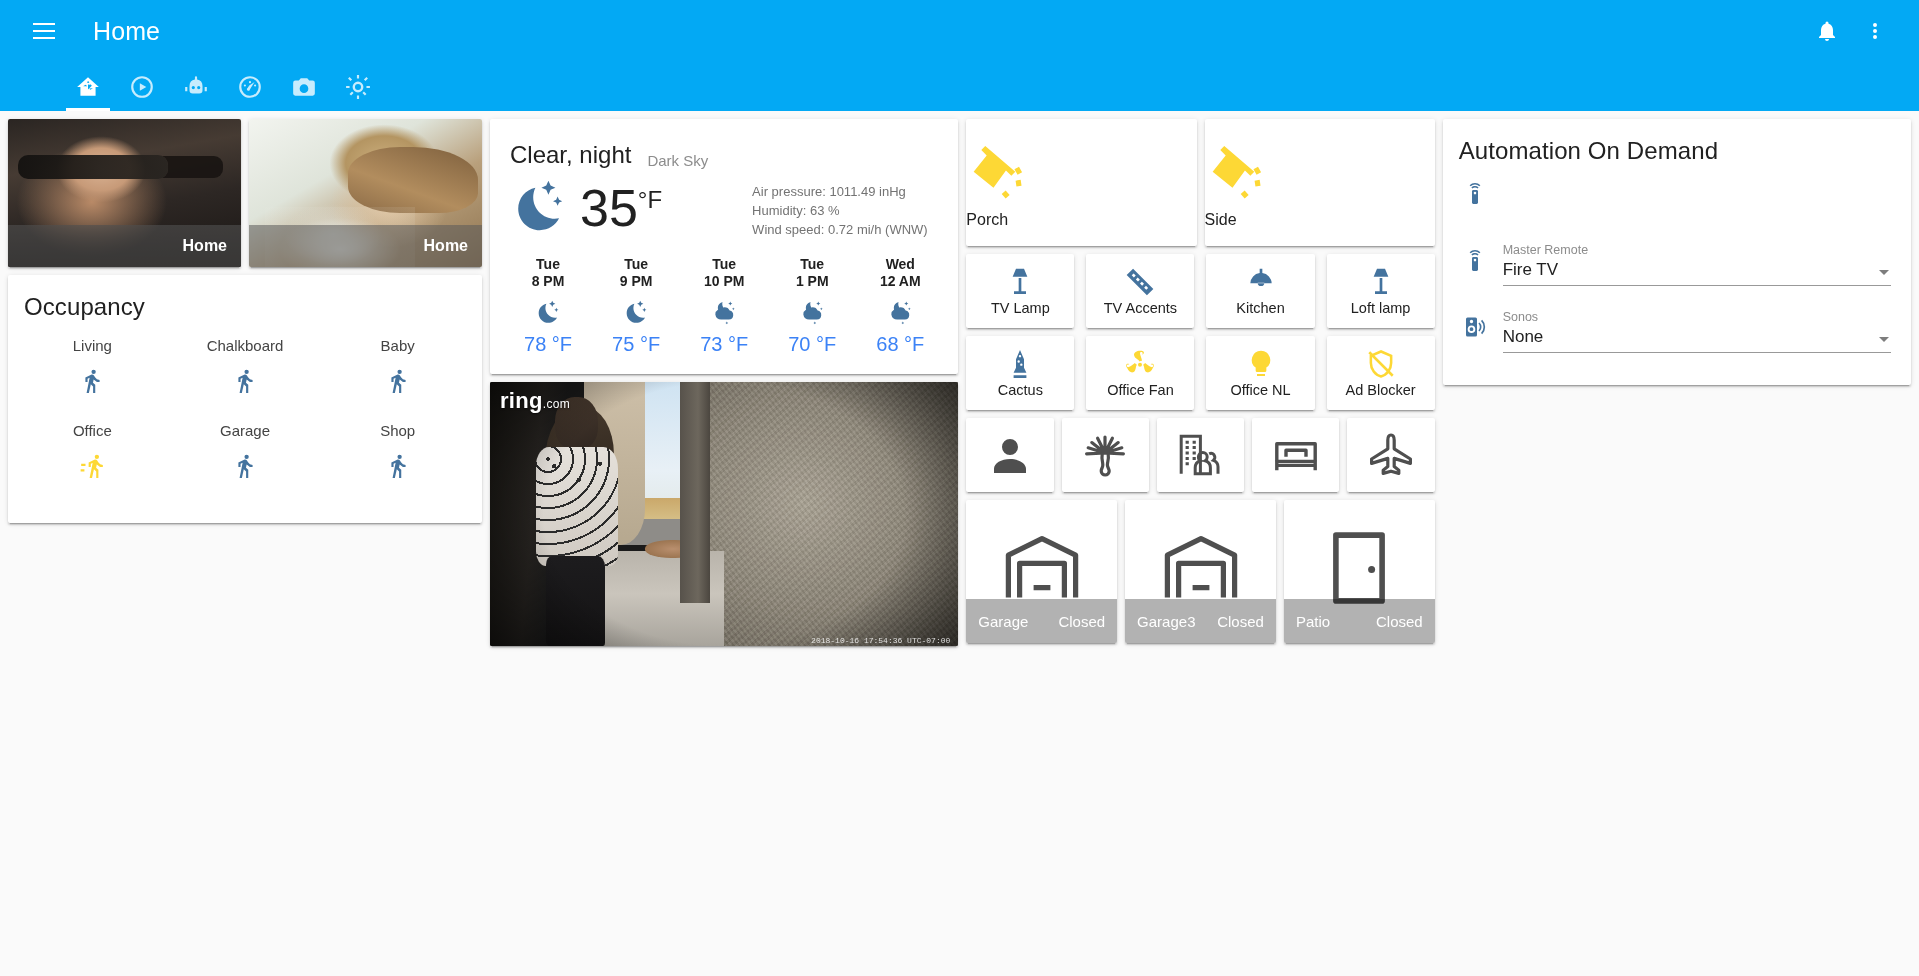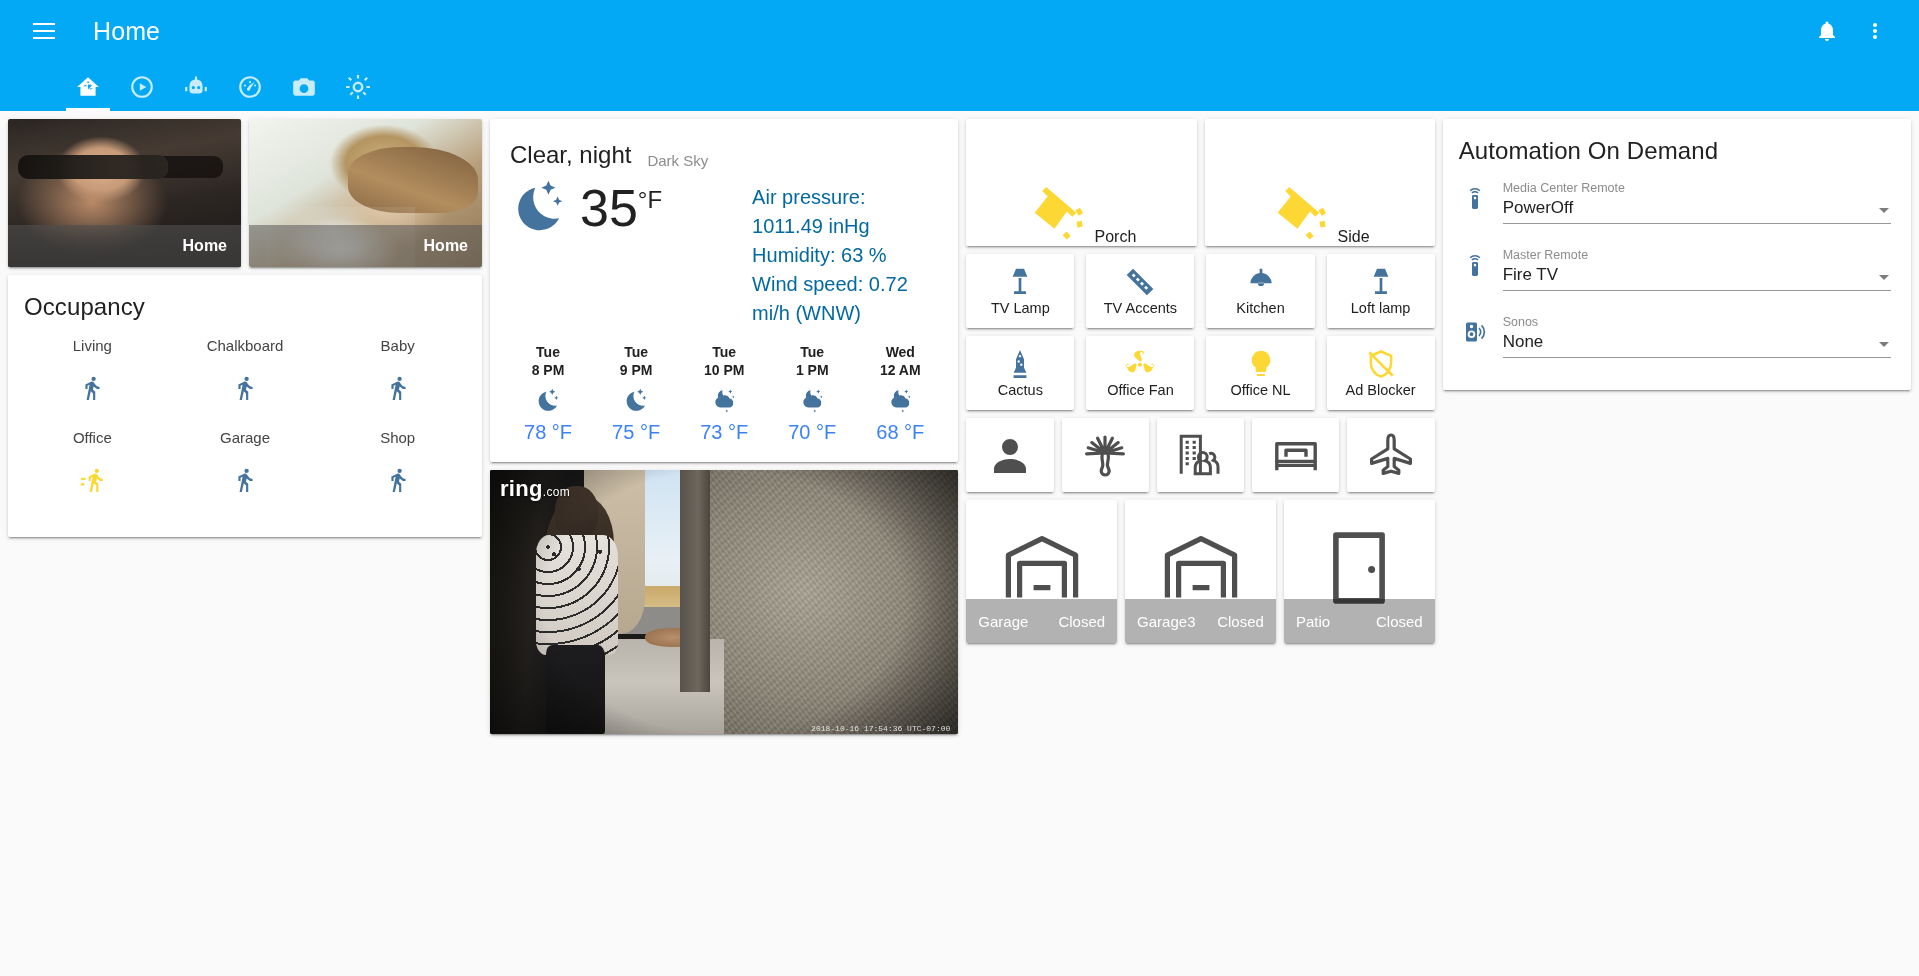--- a/index.html
+++ b/index.html
@@ -169,21 +169,20 @@
     grid-template-columns: repeat(3, 1fr);
     padding: 0 8px 26px 8px;
     row-gap: 4px;
   }
   .occ-cell {
     display: flex;
     flex-direction: column;
     align-items: center;
     padding: 6px 0 14px 0;
     cursor: pointer;
-    gap: 7px;
   }
   .occ-name {
     font-size: 15px;
     color: #444;
     margin-bottom: 14px;
   }
   .occ-icon svg { width: 26px; height: 26px; }
   .occ-icon.off svg { fill: #44739e; }
   .occ-icon.on  svg { fill: #fdd835; }
 
@@ -219,23 +218,23 @@
     line-height: 1;
   }
   .weather-unit {
     font-size: 24px;
     vertical-align: super;
     color: #212121;
   }
   .weather-details {
     margin-left: 90px;
     padding-top: 6px;
-    font-size: 20px;
+    font-size: 13px;
     line-height: 1.45;
-    color: #0369a1;
+    color: #737373;
   }
   .forecast {
     display: flex;
     justify-content: space-around;
     padding: 16px 14px 4px 14px;
   }
   .fc-item { text-align: center; min-width: 66px; }
   .fc-day {
     font-size: 14px; font-weight: 700; color: #212121; line-height: 1.25;
   }
@@ -349,21 +348,22 @@
   .big-btn-row { display: flex; gap: 8px; margin-bottom: 8px; }
   .big-btn {
     flex: 1;
     background: #fff;
     border-radius: 2px;
     box-shadow: 0 2px 2px 0 rgba(0,0,0,.14),
                 0 1px 5px 0 rgba(0,0,0,.12),
                 0 3px 1px -2px rgba(0,0,0,.2);
     height: 127px;
     display: flex;
-    align-items: flex-end;
+    flex-direction: column;
+    align-items: flex-start;
     justify-content: center;
     cursor: pointer;
   }
   .big-btn svg { width: 68px; height: 68px; }
   .big-btn .lbl { font-size: 16px; color: #212121; margin-top: 6px; }
 
   .btn-row { display: flex; gap: 12px; margin-bottom: 8px; }
   .sm-btn {
     flex: 1;
     background: #fff;
@@ -880,25 +880,20 @@
   <div class="col col-4">
     <div class="card automation-card">
       <div class="card-title">Automation On Demand</div>
 
       <div class="select-row">
         <div class="select-icon">
           <svg viewBox="0 0 24 24">
               <path d="M12 2a7.6 7.6 0 0 0-5.4 2.2l1.1 1.1a6 6 0 0 1 8.6 0l1.1-1.1A7.6 7.6 0 0 0 12 2zm0 3.1c-1.4 0-2.7.5-3.6 1.4l1.1 1.1a3.6 3.6 0 0 1 5 0l1.1-1.1A5.1 5.1 0 0 0 12 5.1zM10.4 9A1.4 1.4 0 0 0 9 10.4v11.2c0 .8.6 1.4 1.4 1.4h3.2c.8 0 1.4-.6 1.4-1.4V10.4c0-.8-.6-1.4-1.4-1.4h-3.2zm1.6 1.8a1.3 1.3 0 1 1 0 2.6 1.3 1.3 0 0 1 0-2.6z"></path>
             </svg>
         </div>
-        <div class="select-field">
-          <div class="select-label">Media Center Remote</div>
-          <div class="select-value">PowerOff</div>
-          <div class="select-arrow"></div>
-        </div>
       </div>
 
       <div class="select-row">
         <div class="select-icon">
           <svg viewBox="0 0 24 24">
               <path d="M12 2a7.6 7.6 0 0 0-5.4 2.2l1.1 1.1a6 6 0 0 1 8.6 0l1.1-1.1A7.6 7.6 0 0 0 12 2zm0 3.1c-1.4 0-2.7.5-3.6 1.4l1.1 1.1a3.6 3.6 0 0 1 5 0l1.1-1.1A5.1 5.1 0 0 0 12 5.1zM10.4 9A1.4 1.4 0 0 0 9 10.4v11.2c0 .8.6 1.4 1.4 1.4h3.2c.8 0 1.4-.6 1.4-1.4V10.4c0-.8-.6-1.4-1.4-1.4h-3.2zm1.6 1.8a1.3 1.3 0 1 1 0 2.6 1.3 1.3 0 0 1 0-2.6z"></path>
             </svg>
         </div>
         <div class="select-field">
           <div class="select-label">Master Remote</div>

